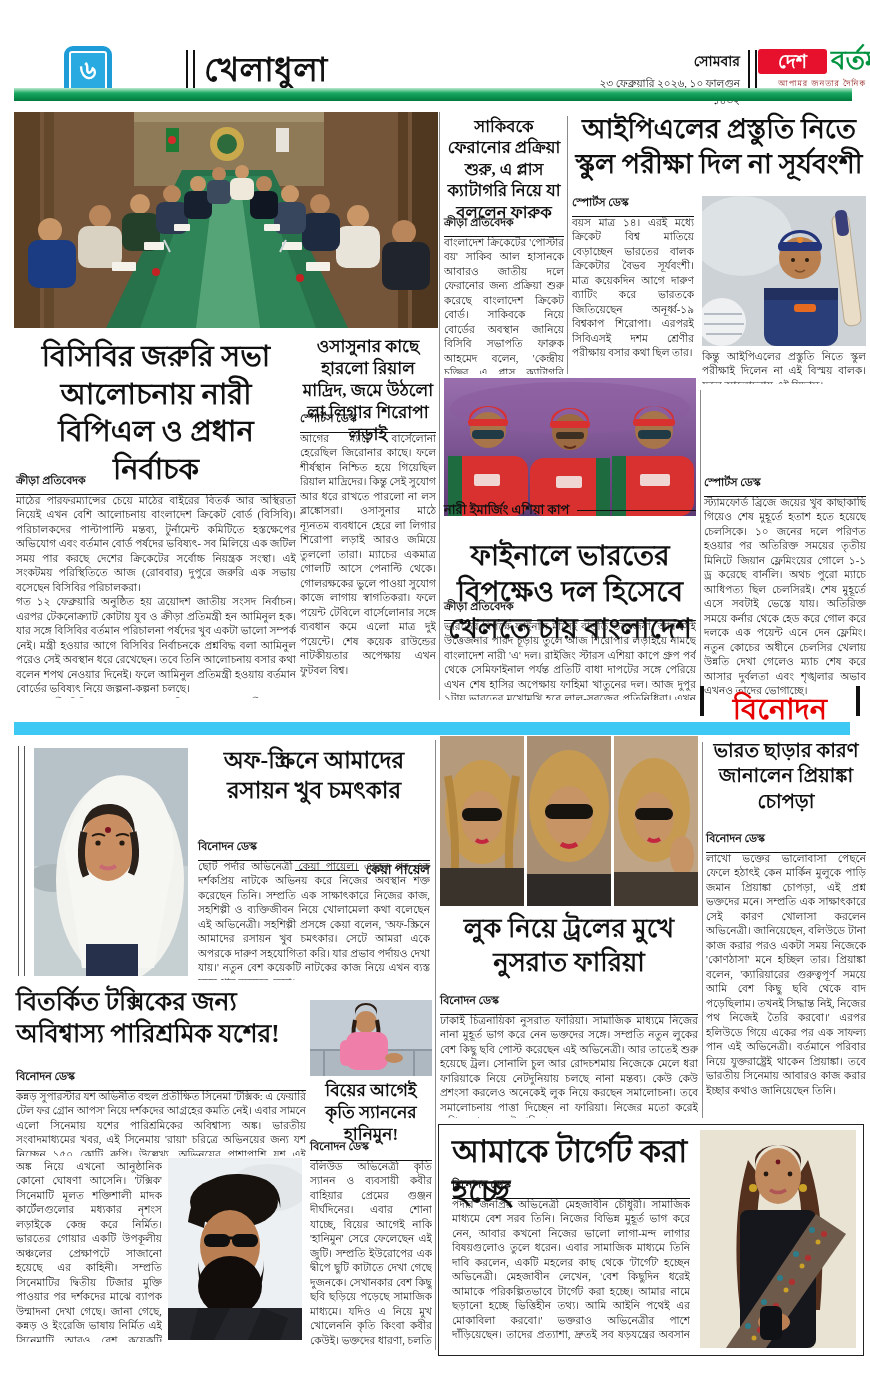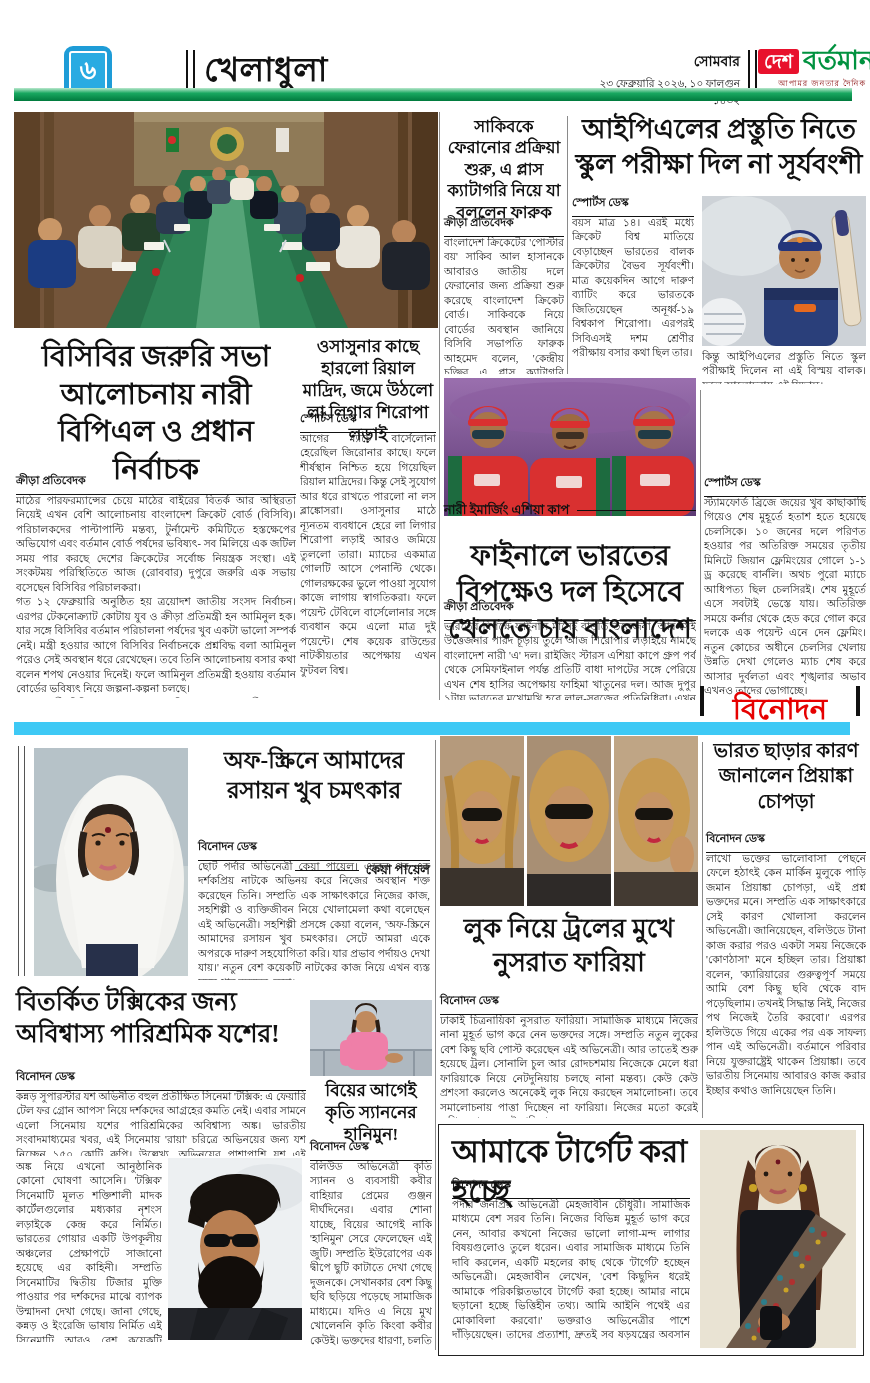--- a/index.html
+++ b/index.html
@@ -8,21 +8,21 @@
   .abs{position:absolute;}
   
   .badge{background:#1e9cd7;border-radius:9px;display:flex;align-items:center;justify-content:center;}
   .badge-inner{width:34px;height:38px;background:#29abe2;border:2px solid #ffffff;border-radius:3px;
                display:flex;align-items:center;justify-content:center;color:#fff;font-size:26px;font-weight:bold;}
   .dbar{width:5px;border-left:2px solid #111;border-right:2px solid #111;}
   .section-title{font-size:33px;font-weight:bold;letter-spacing:.5px;}
   .date-weekday{font-size:14px;font-weight:bold;text-align:right;}
   .date-line{font-size:10.5px;text-align:right;margin-top:2px;}
   .logo-row{display:flex;align-items:center;gap:4px;}
-  .logo-red{background:#e8112d;color:#fff;font-weight:bold;font-size:19px;padding:3px 6px;border-radius:3px;line-height:1;}
+  .logo-red{background:#e8112d;color:#fff;font-weight:bold;font-size:19px;padding:3px 20px;border-radius:3px;line-height:1;}
   .logo-green{color:#00923f;font-weight:bold;font-size:26px;line-height:1;}
   .logo-tag{font-size:8px;color:#8a1010;text-align:right;letter-spacing:1px;margin-top:3px;}
   .greenbar{background:linear-gradient(180deg,#b9e8cd 0%,#18a860 40%,#007a3d 100%);}
   
   .hl{font-weight:bold;text-align:center;line-height:1.3;}
   .hl-left{font-weight:bold;text-align:left;line-height:1.28;}
   .byline{font-weight:bold;font-size:11px;border-bottom:1px solid #111;padding-bottom:3px;}
   .body-txt{font-size:10.5px;line-height:1.38;text-align:justify;white-space:pre-line;overflow:hidden;color:#1c1c1c;}
   .kicker{display:flex;align-items:center;font-weight:bold;font-size:13px;}
   .kline{flex:1;border-top:1.5px solid #111;margin-left:8px;}

